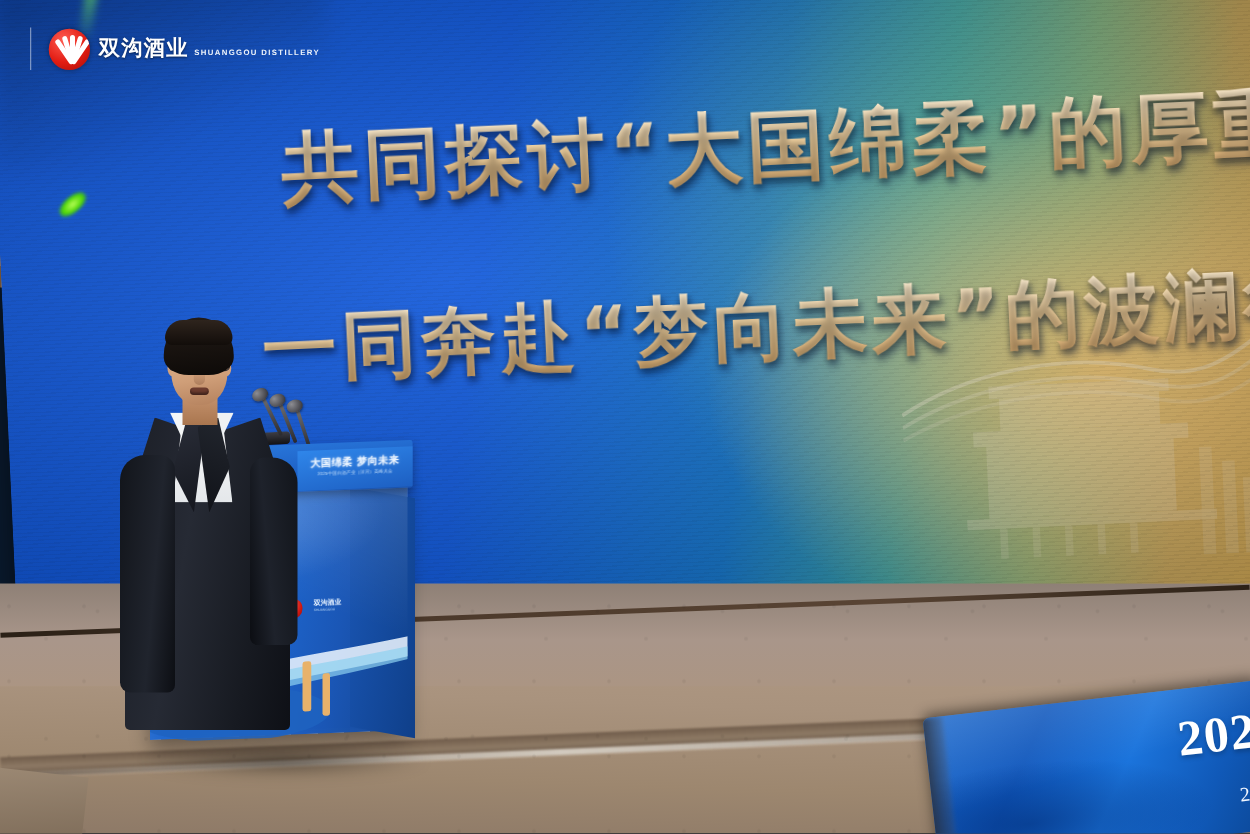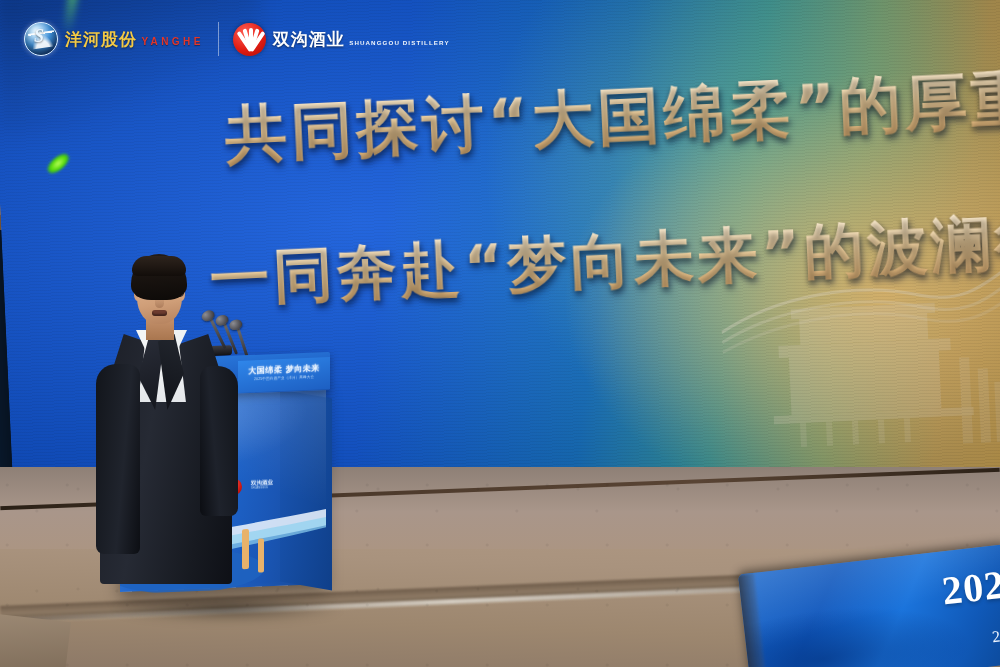--- a/index.html
+++ b/index.html
@@ -628,27 +628,20 @@
 
   <div class="board-block"></div>
   <div class="board">
     <div class="board-sheen"></div>
     <div class="board-frame"></div>
     <div class="board-year">202</div>
     <div class="board-sub">2C</div>
   </div>
 
   <div class="brandbar">
-    <div class="logo-yanghe">
-      <span class="yh-mark"></span>
-      <span class="yh-text">
-        <span class="yh-cn">洋河股份</span>
-        <span class="yh-en">YANGHE</span>
-      </span>
-    </div>
     <span class="brand-div"></span>
     <div class="logo-sg">
       <span class="sg-mark">
         <span style="transform:rotate(-34deg)"></span>
         <span style="transform:rotate(-17deg)"></span>
         <span style="transform:rotate(0deg)"></span>
         <span style="transform:rotate(17deg)"></span>
         <span style="transform:rotate(34deg)"></span>
       </span>
       <span class="sg-text">

